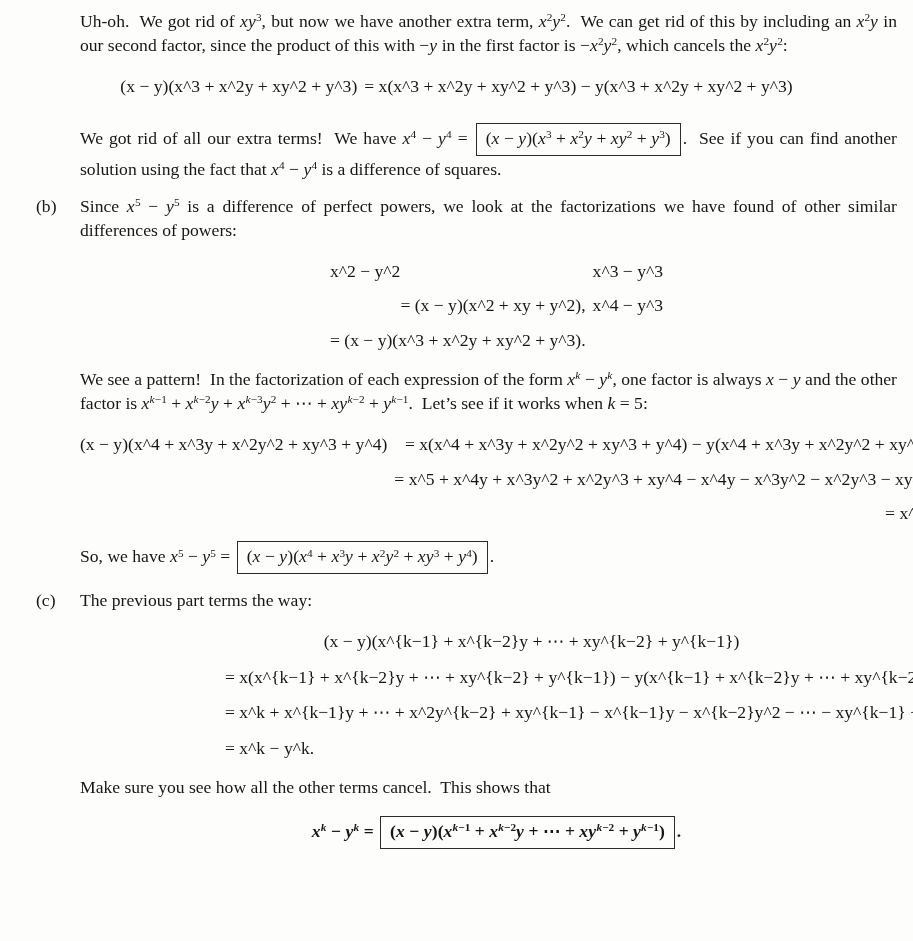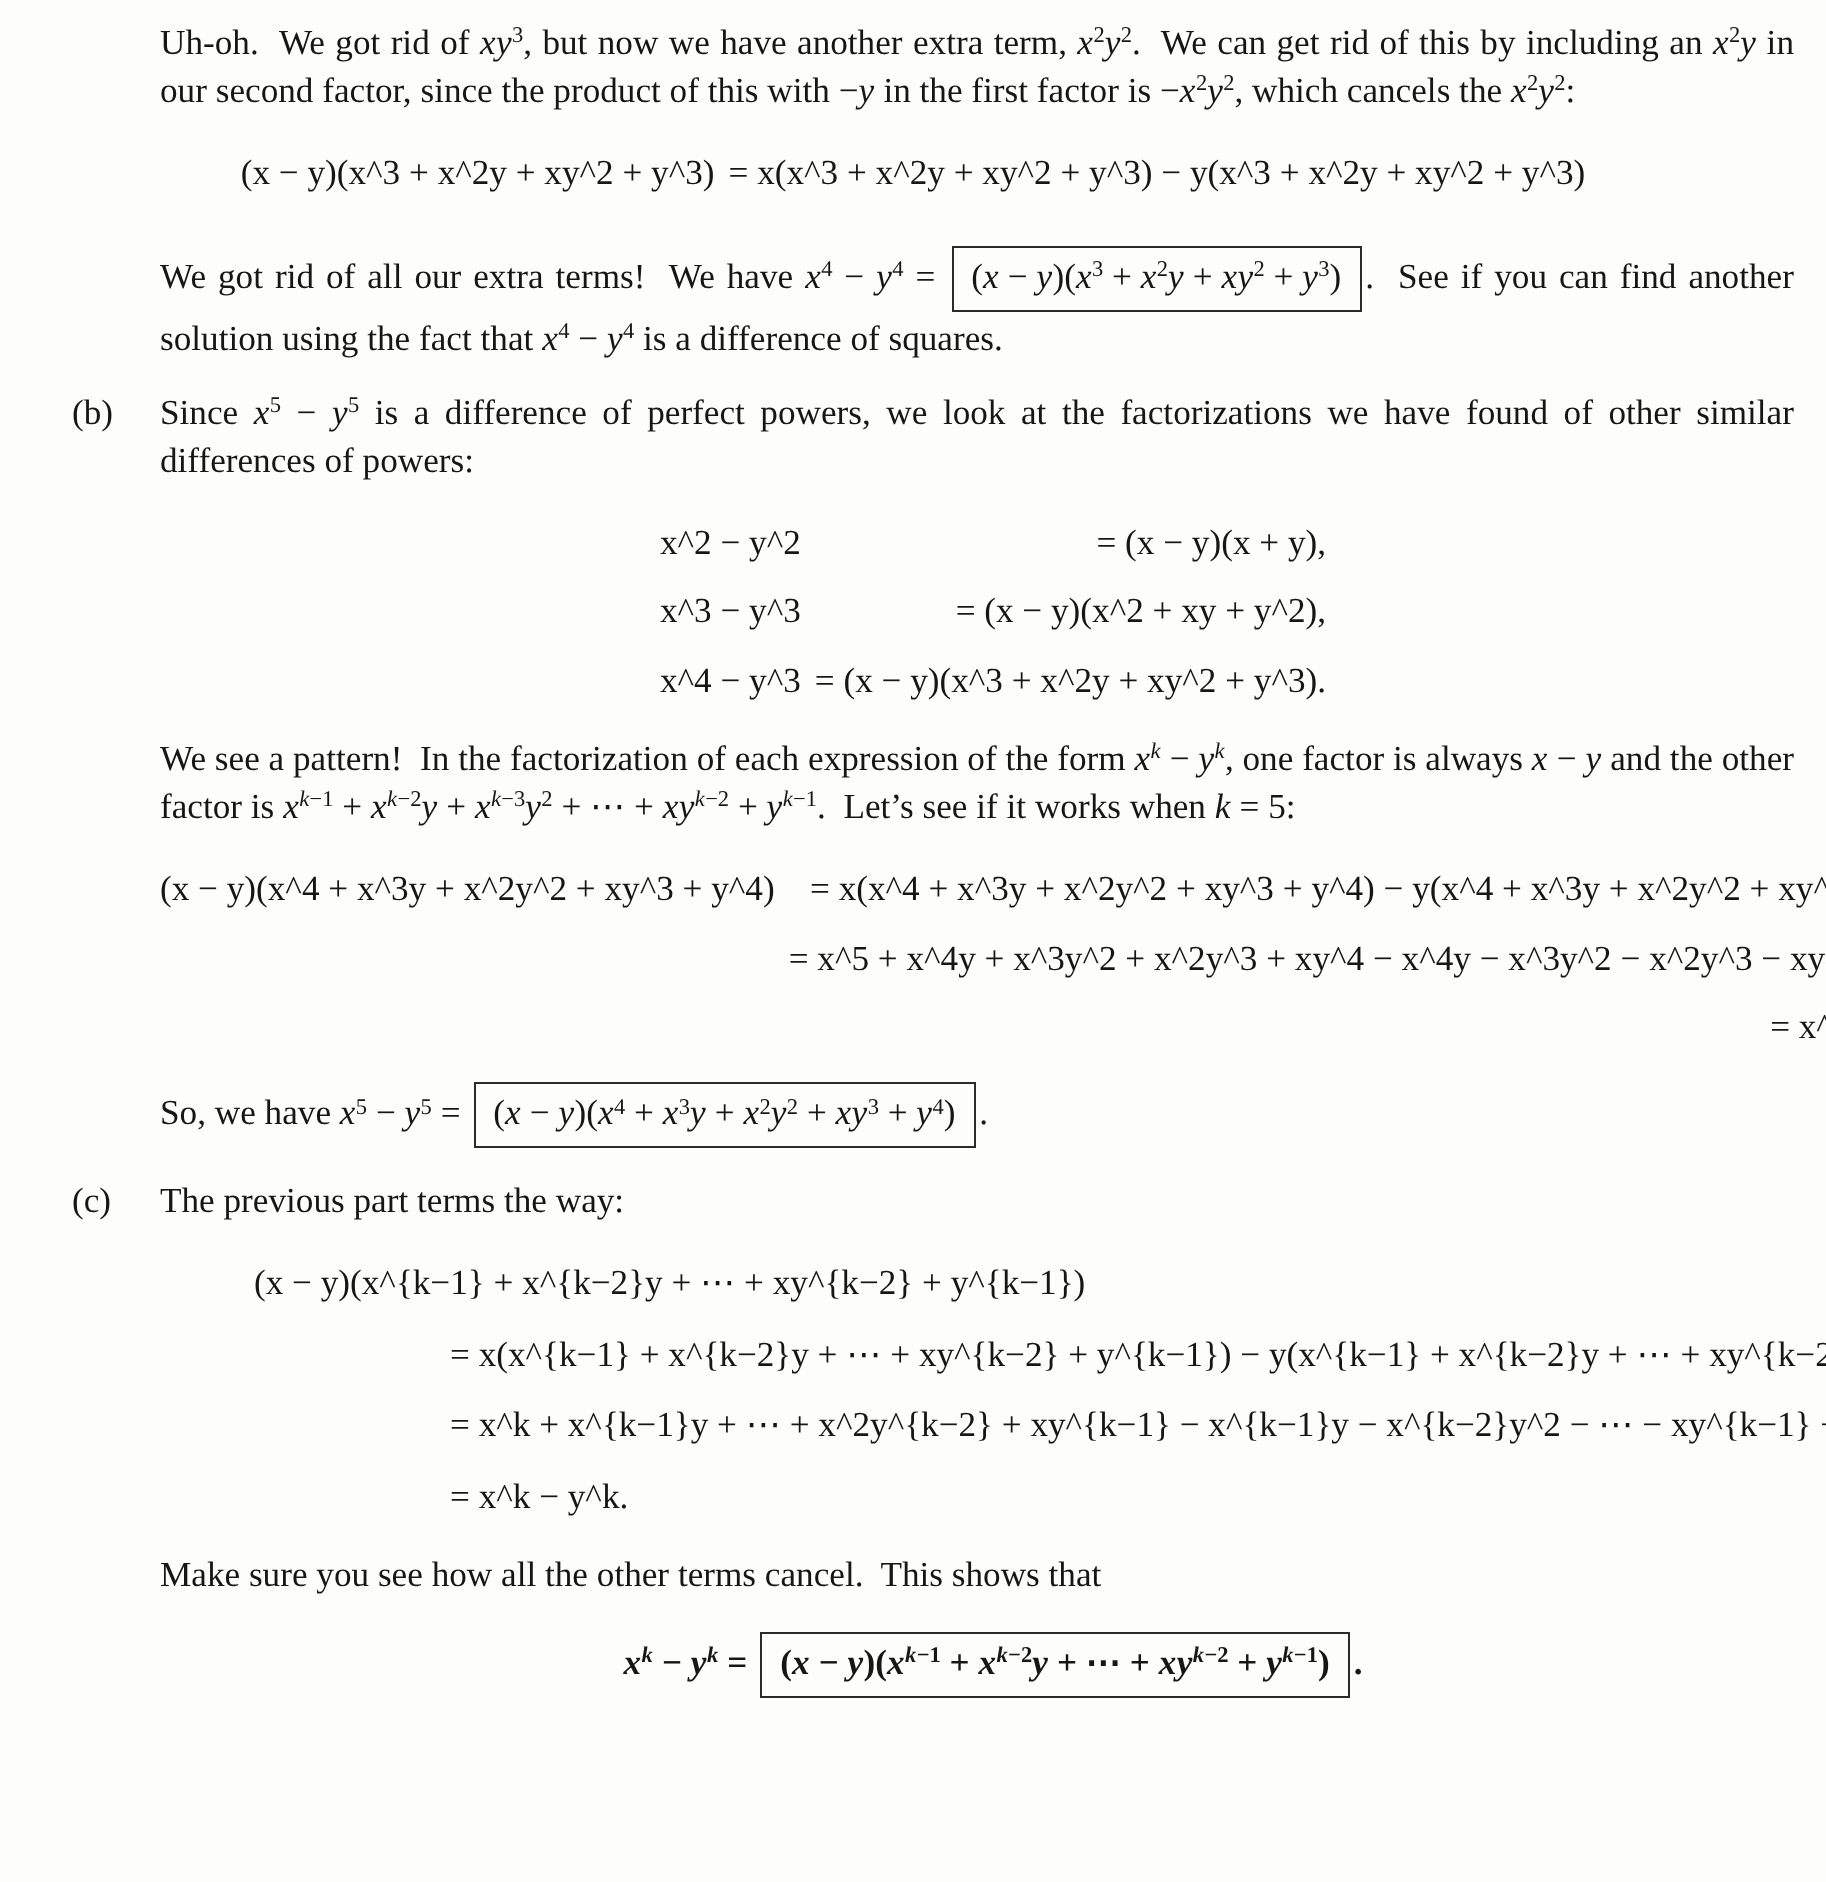--- a/index.html
+++ b/index.html
@@ -23,21 +23,21 @@
   .disp.center{text-align:center;}
   .eq-grid{
     display:inline-grid;
     grid-template-columns:auto auto;
     column-gap:7px;row-gap:8px;
     text-align:left;line-height:1.5;
   }
   .eq-grid .pre{white-space:nowrap;}
   .eq-grid .post{text-align:right;white-space:nowrap;}
   .dline{margin:0 0 9px 145px;line-height:1.5;white-space:nowrap;}
-  .dline.first{margin-left:47px;}
+  .dline.first{margin-left:70px;text-align:center;}
   .m{white-space:nowrap;}
   .para .m{white-space:normal;}
   .m i{font-style:italic;letter-spacing:0.2px;}
   sup{font-size:64%;vertical-align:baseline;position:relative;top:-0.52em;letter-spacing:0;}
   .bx{
     display:inline-block;
     border:1.6px solid #2b2b2b;
     padding:4px 9px 5px;
     margin:1px 2px;
     line-height:1.25;
@@ -63,21 +63,20 @@
   <p class="para">We got rid of all our extra terms!&nbsp; We have <span class="m"><i>x</i><sup>4</sup> − <i>y</i><sup>4</sup> = </span><span class="m bx">(<i>x</i> − <i>y</i>)(<i>x</i><sup>3</sup> + <i>x</i><sup>2</sup><i>y</i> + <i>x</i><i>y</i><sup>2</sup> + <i>y</i><sup>3</sup>)</span>.&nbsp; See if you can find another solution using the fact that <span class="m"><i>x</i><sup>4</sup> − <i>y</i><sup>4</sup></span> is a difference of squares.</p>
 
   <div class="part">
     <div class="plabel">(b)</div>
     <div class="pbody">
       <p class="para">Since <span class="m"><i>x</i><sup>5</sup> − <i>y</i><sup>5</sup></span> is a difference of perfect powers, we look at the factorizations we have found of other similar differences of powers:</p>
 
       <div class="disp center">
         <div class="eq-grid">
           <span class="pre m">x^2 − y^2</span>
-          <span class="post m">= (x − y)(x + y),</span>
           <span class="pre m">x^3 − y^3</span>
           <span class="post m">= (x − y)(x^2 + xy + y^2),</span>
           <span class="pre m">x^4 − y^3</span>
           <span class="post m">= (x − y)(x^3 + x^2y + xy^2 + y^3).</span>
         </div>
       </div>
 
       <p class="para">We see a pattern!&nbsp; In the factorization of each expression of the form <span class="m"><i>x</i><sup><i>k</i></sup> − <i>y</i><sup><i>k</i></sup></span>, one factor is always <span class="m"><i>x</i> − <i>y</i></span> and the other factor is <span class="m"><i>x</i><sup><i>k</i>−1</sup> + <i>x</i><sup><i>k</i>−2</sup><i>y</i> + <i>x</i><sup><i>k</i>−3</sup><i>y</i><sup>2</sup> + ⋯ + <i>x</i><i>y</i><sup><i>k</i>−2</sup> + <i>y</i><sup><i>k</i>−1</sup></span>.&nbsp; Let’s see if it works when <span class="m"><i>k</i> = 5</span>:</p>
 
       <div class="disp center">

